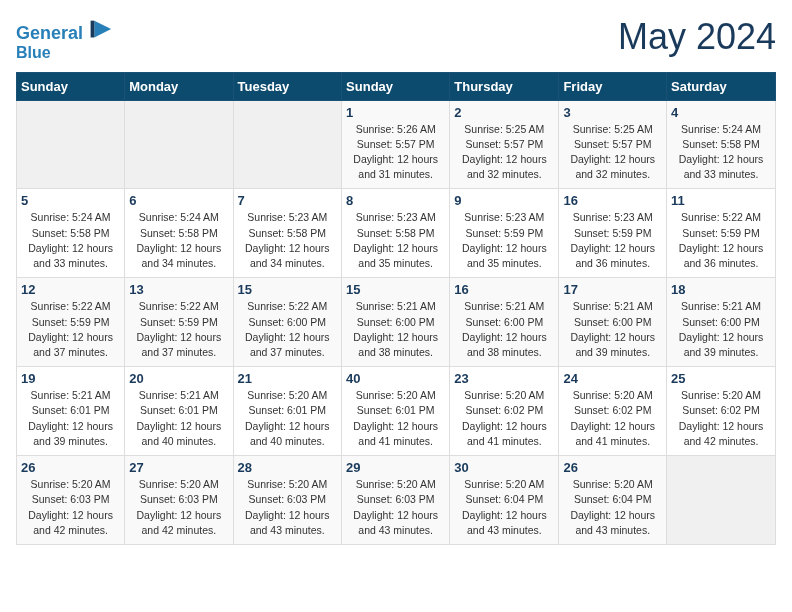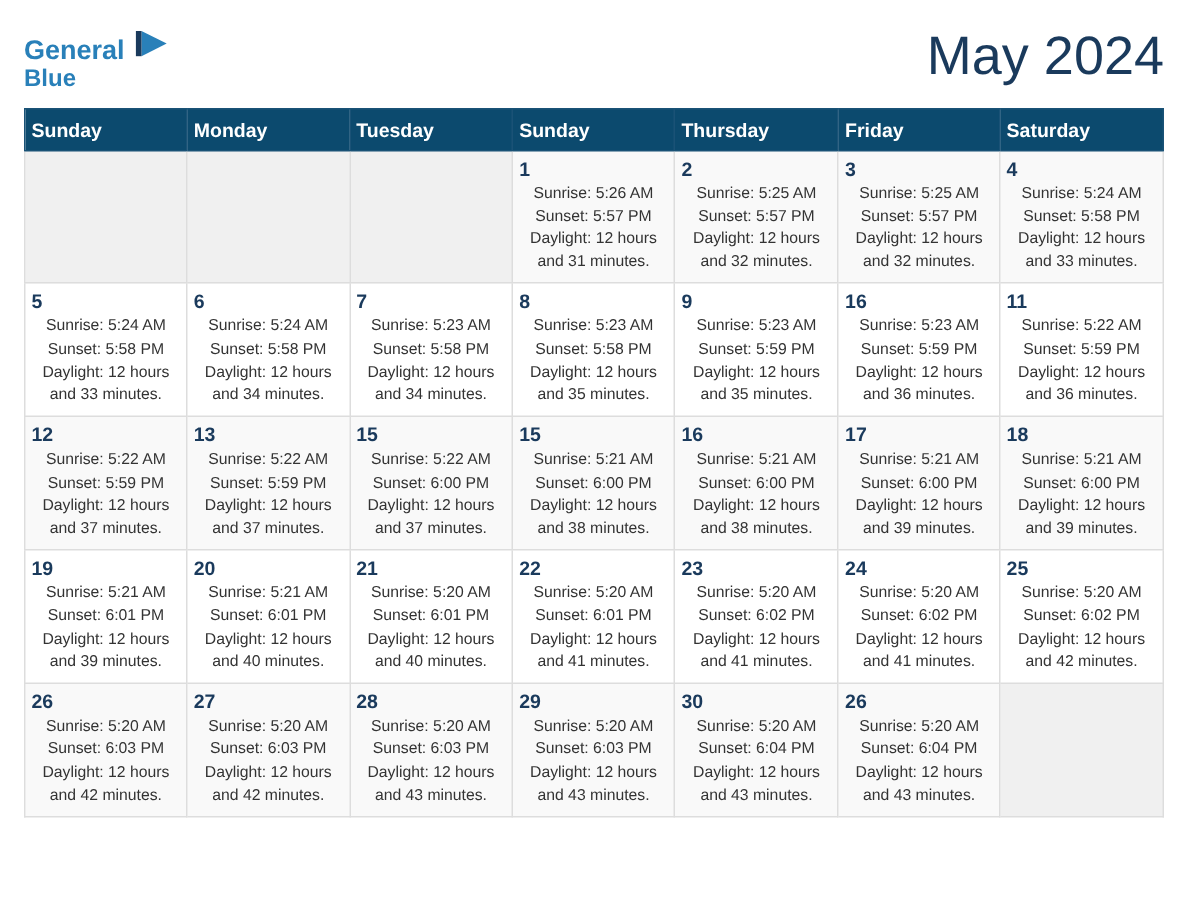--- a/index.html
+++ b/index.html
@@ -262,21 +262,21 @@
 Sunset: 6:01 PM
 Daylight: 12 hours and 40 minutes.</div>
         </td>
         <td>
           <span class="day-number">21</span>
           <div class="day-info">Sunrise: 5:20 AM
 Sunset: 6:01 PM
 Daylight: 12 hours and 40 minutes.</div>
         </td>
         <td>
-          <span class="day-number">22</span>
+          <span class="day-number">40</span>
           <div class="day-info">Sunrise: 5:20 AM
 Sunset: 6:01 PM
 Daylight: 12 hours and 41 minutes.</div>
         </td>
         <td>
           <span class="day-number">23</span>
           <div class="day-info">Sunrise: 5:20 AM
 Sunset: 6:02 PM
 Daylight: 12 hours and 41 minutes.</div>
         </td>

